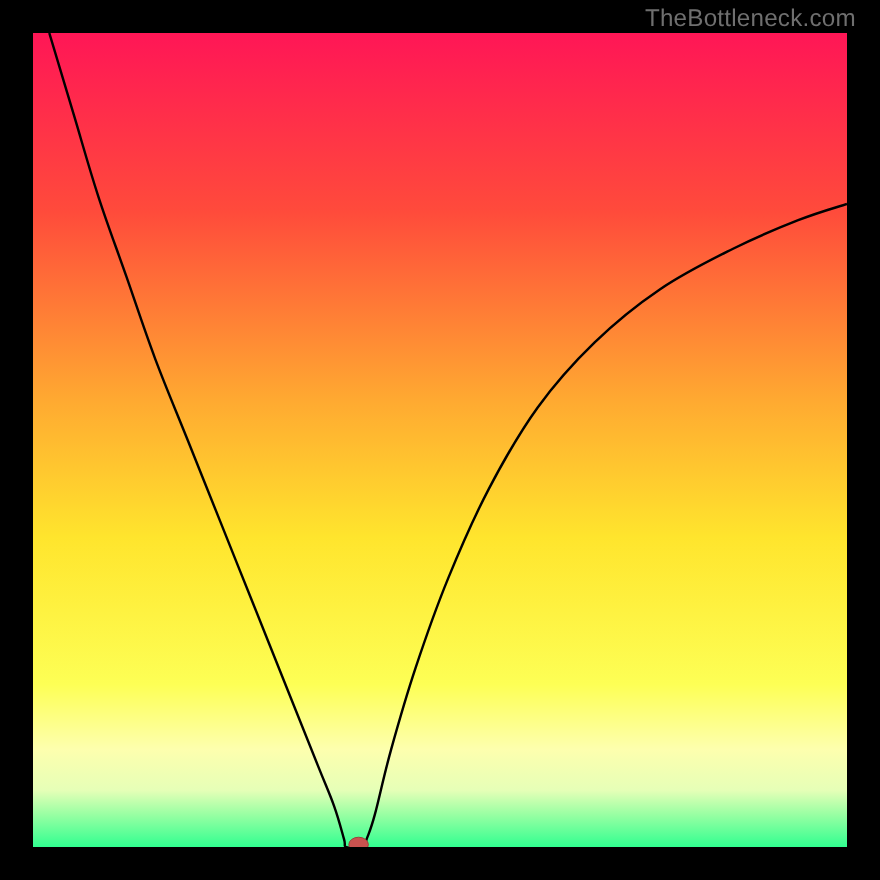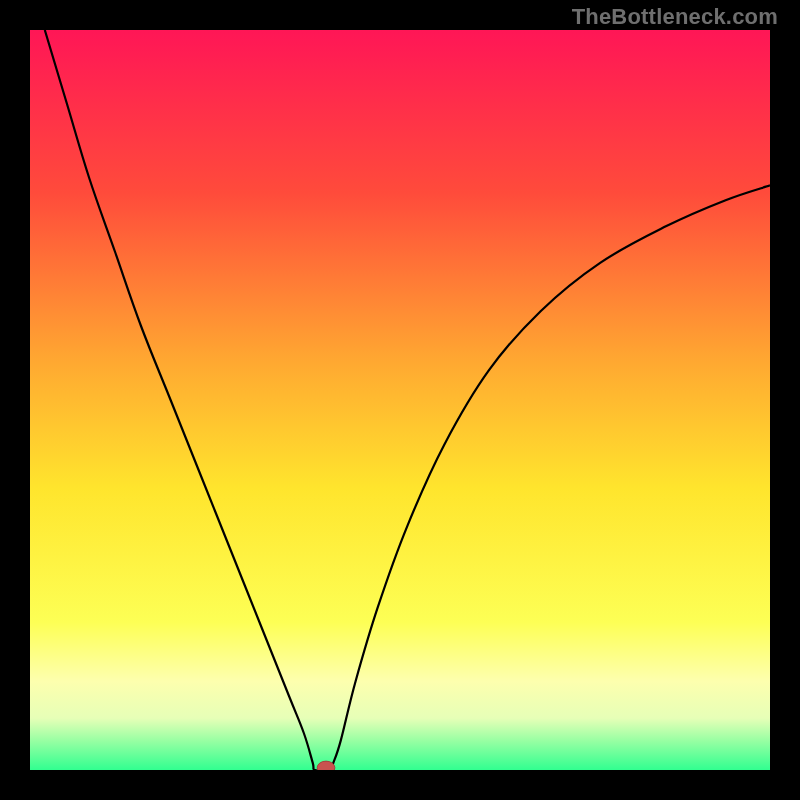--- a/index.html
+++ b/index.html
@@ -24,21 +24,21 @@
     top: 30px;
     width: 740px;
     height: 740px;
   }
   #watermark {
     position: absolute;
     top: 4px;
     right: 22px;
     font-family: Arial, Helvetica, sans-serif;
     font-size: 22px;
-    font-weight: 700;
+    font-weight: 400;
     color: #6f6f6f;
     letter-spacing: 0.2px;
   }
 </style>
 </head>
 <body>
 
 <div id="frame">
   <div id="watermark">TheBottleneck.com</div>
   <svg id="plot" viewBox="0 0 100 100" preserveAspectRatio="none">

